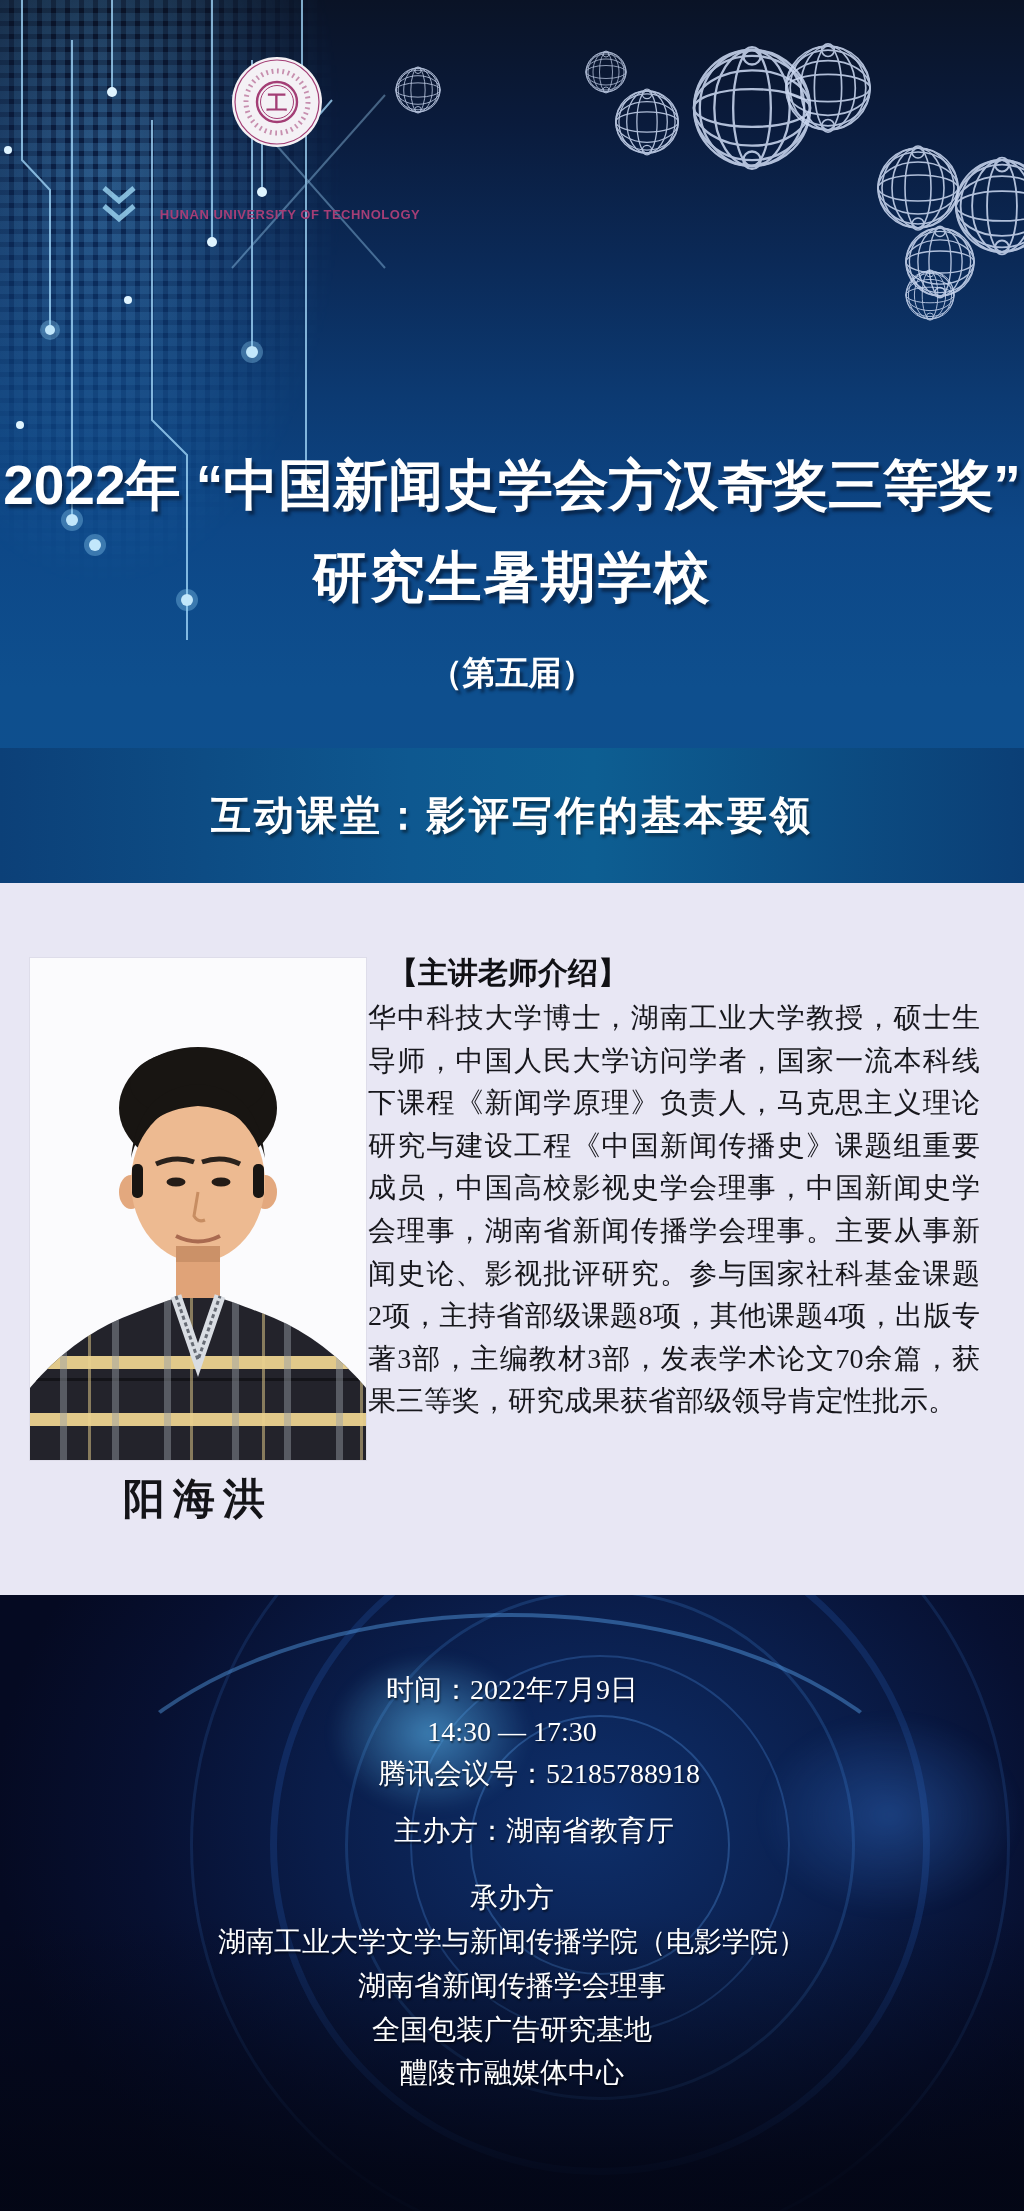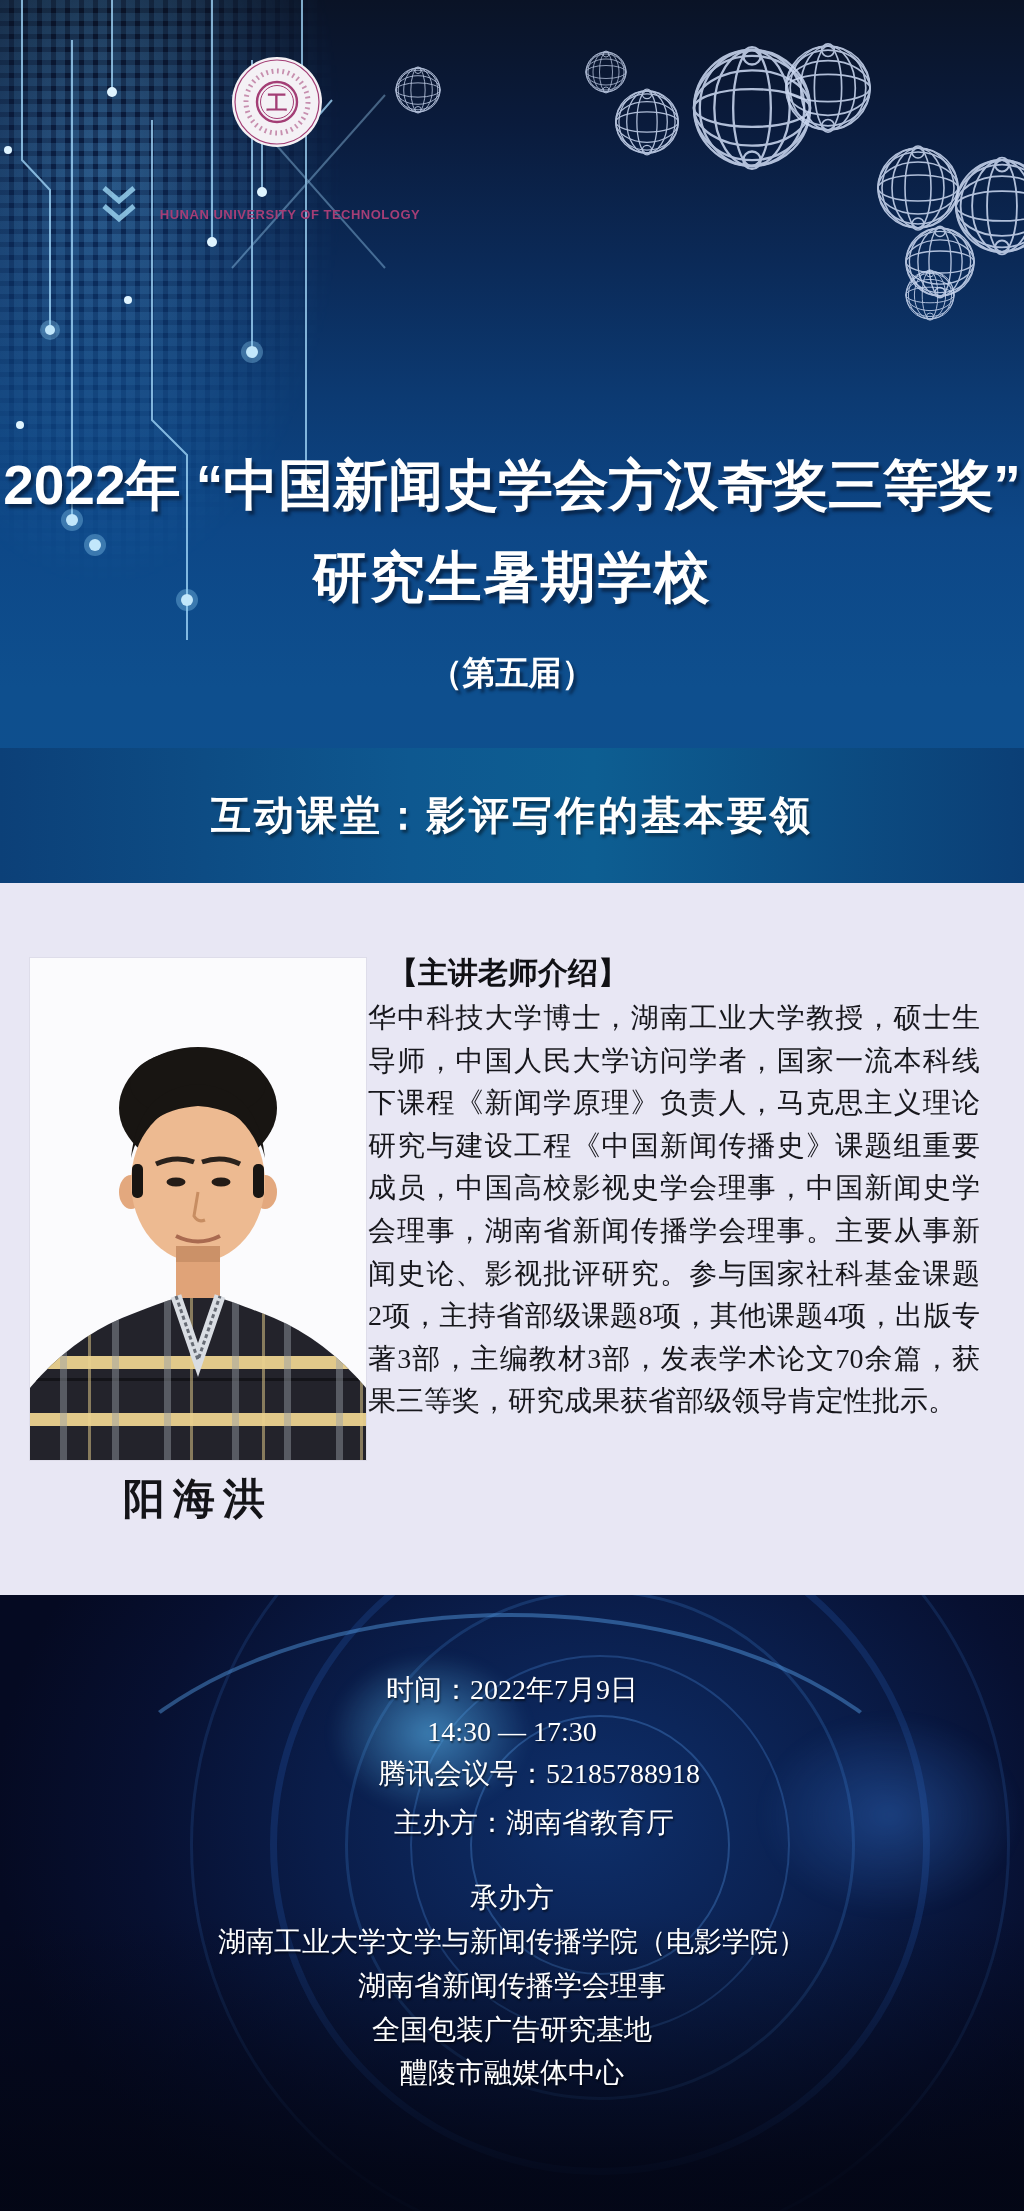--- a/index.html
+++ b/index.html
@@ -65,21 +65,21 @@
   .glow{position:absolute;border-radius:50%;filter:blur(6px);}
   .g1{left:330px;top:58px;width:200px;height:160px;
         background:radial-gradient(closest-side, rgba(100,200,255,.55), rgba(100,200,255,0));}
   .g2{left:760px;top:120px;width:260px;height:200px;
         background:radial-gradient(closest-side, rgba(60,130,230,.35), rgba(60,130,230,0));}
   .vignette{position:absolute;inset:0;
         background:linear-gradient(180deg, rgba(4,8,26,0) 52%, rgba(3,6,20,.85) 94%),
                    radial-gradient(120% 105% at 50% 32%, rgba(4,7,22,0) 55%, rgba(4,7,22,.7) 100%);}
   .fl{position:absolute;left:0;width:1024px;text-align:center;color:#fff;font-size:28px;
       line-height:36px;text-shadow:1px 2px 2px rgba(0,0,0,.55);}
-  .fl1{top:77px;} .fl2{top:119px;} .fl3{top:161px;margin-left:27px;} .fl4{top:210px;padding-left:44px;}
+  .fl1{top:77px;} .fl2{top:119px;} .fl3{top:161px;margin-left:27px;} .fl4{top:218px;padding-left:44px;}
   .fl5{top:285px;} .fl6{top:329px;} .fl7{top:373px;} .fl8{top:417px;} .fl9{top:460px;}
 </style>
 </head>
 <body>
 
 <div class="poster">
 
   <section class="hero">
 
     <div class="circuit-grid"></div>

